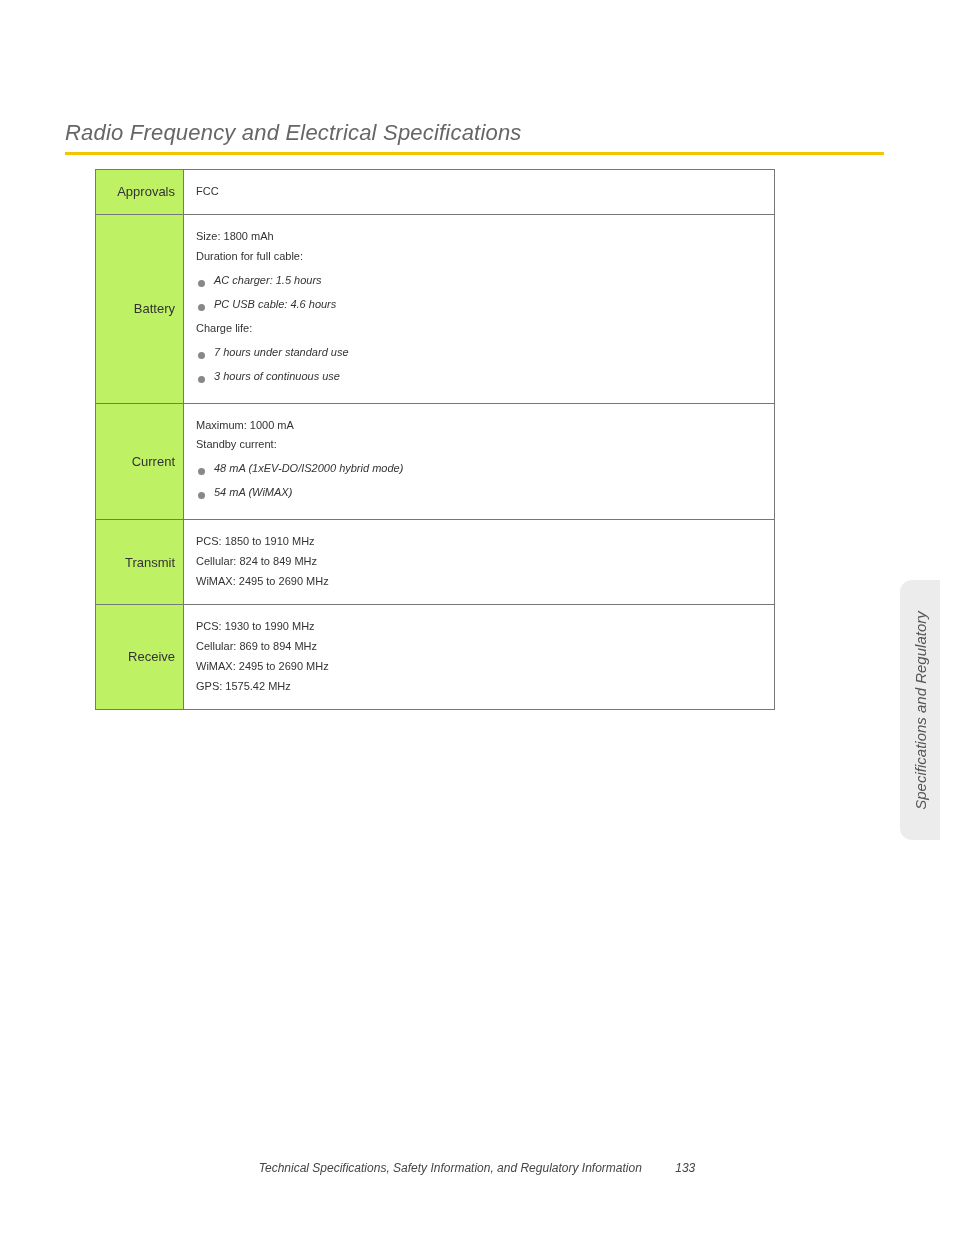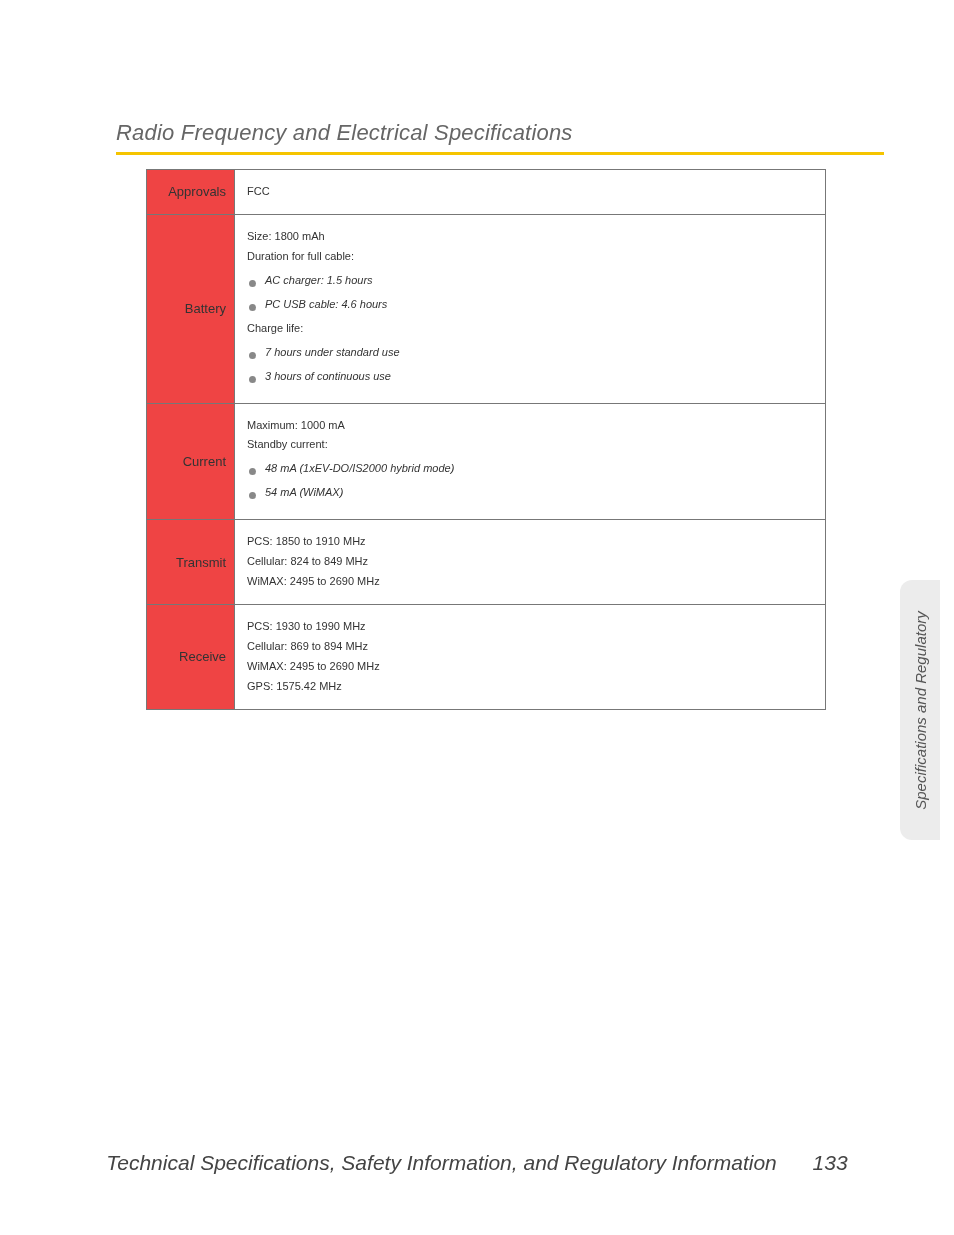--- a/index.html
+++ b/index.html
@@ -1,30 +1,30 @@
 <!DOCTYPE html>
 <html><head>
 <meta charset="utf-8">
 <style>
   * { box-sizing: border-box; margin: 0; padding: 0; }
   html, body { width: 954px; height: 1235px; background: #fff; font-family: Arial, Helvetica, sans-serif; color: #333; }
-  .page { position: relative; width: 954px; height: 1235px; padding: 120px 70px 60px 116px; }
+  .page { position: relative; width: 954px; height: 1235px; padding: 120px 70px 60px 65px; }
   .section-title { font-style: italic; font-size: 22px; color: #666; letter-spacing: 0.2px; margin-bottom: 6px; }
   .rule { height: 3px; background: #f5c400; width: 100%; margin-bottom: 14px; }
   table.spec { border-collapse: collapse; width: 680px; margin-left: 30px; }
   table.spec td { border: 1px solid #777; vertical-align: middle; }
-  td.label { background: #ef4444; width: 88px; text-align: right; font-size: 13px; color: #333; padding: 6px 8px; vertical-align: middle; }
+  td.label { background: #bef264; width: 88px; text-align: right; font-size: 13px; color: #333; padding: 6px 8px; vertical-align: middle; }
   td.value { background: #fff; padding: 10px 12px; font-size: 11px; color: #333; line-height: 1.45; }
   td.value p { margin: 4px 0; }
   td.value ul { list-style: none; padding: 0; margin: 2px 0 6px 0; }
   td.value ul li { position: relative; padding-left: 18px; margin: 8px 0; font-style: italic; }
   td.value ul li::before { content: ""; position: absolute; left: 2px; top: 7px; width: 7px; height: 7px; background: #888; border-radius: 50%; }
   .side-tab { position: absolute; right: 14px; top: 580px; width: 40px; height: 260px; background: #ececec; border-top-left-radius: 12px; border-bottom-left-radius: 12px; display: flex; align-items: center; justify-content: center; }
   .side-tab span { transform: rotate(-90deg); white-space: nowrap; font-style: italic; font-size: 15px; color: #555; }
-  .footer { position: absolute; bottom: 60px; left: 0; width: 954px; text-align: center; font-style: italic; font-size: 21px; color: #444; }
+  .footer { position: absolute; bottom: 60px; left: 0; width: 954px; text-align: center; font-style: italic; font-size: 12px; color: #444; }
   .footer .pg { margin-left: 30px; }
 </style>
 </head>
 <body>
 
 <div class="page">
   <div class="section-title">Radio Frequency and Electrical Specifications</div>
   <div class="rule"></div>
 
   <table class="spec">

